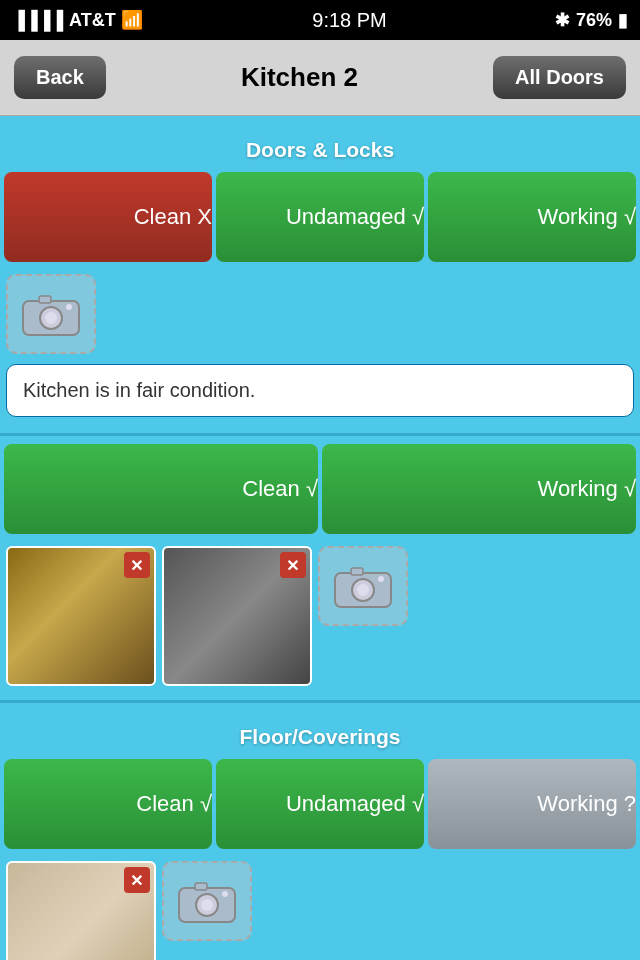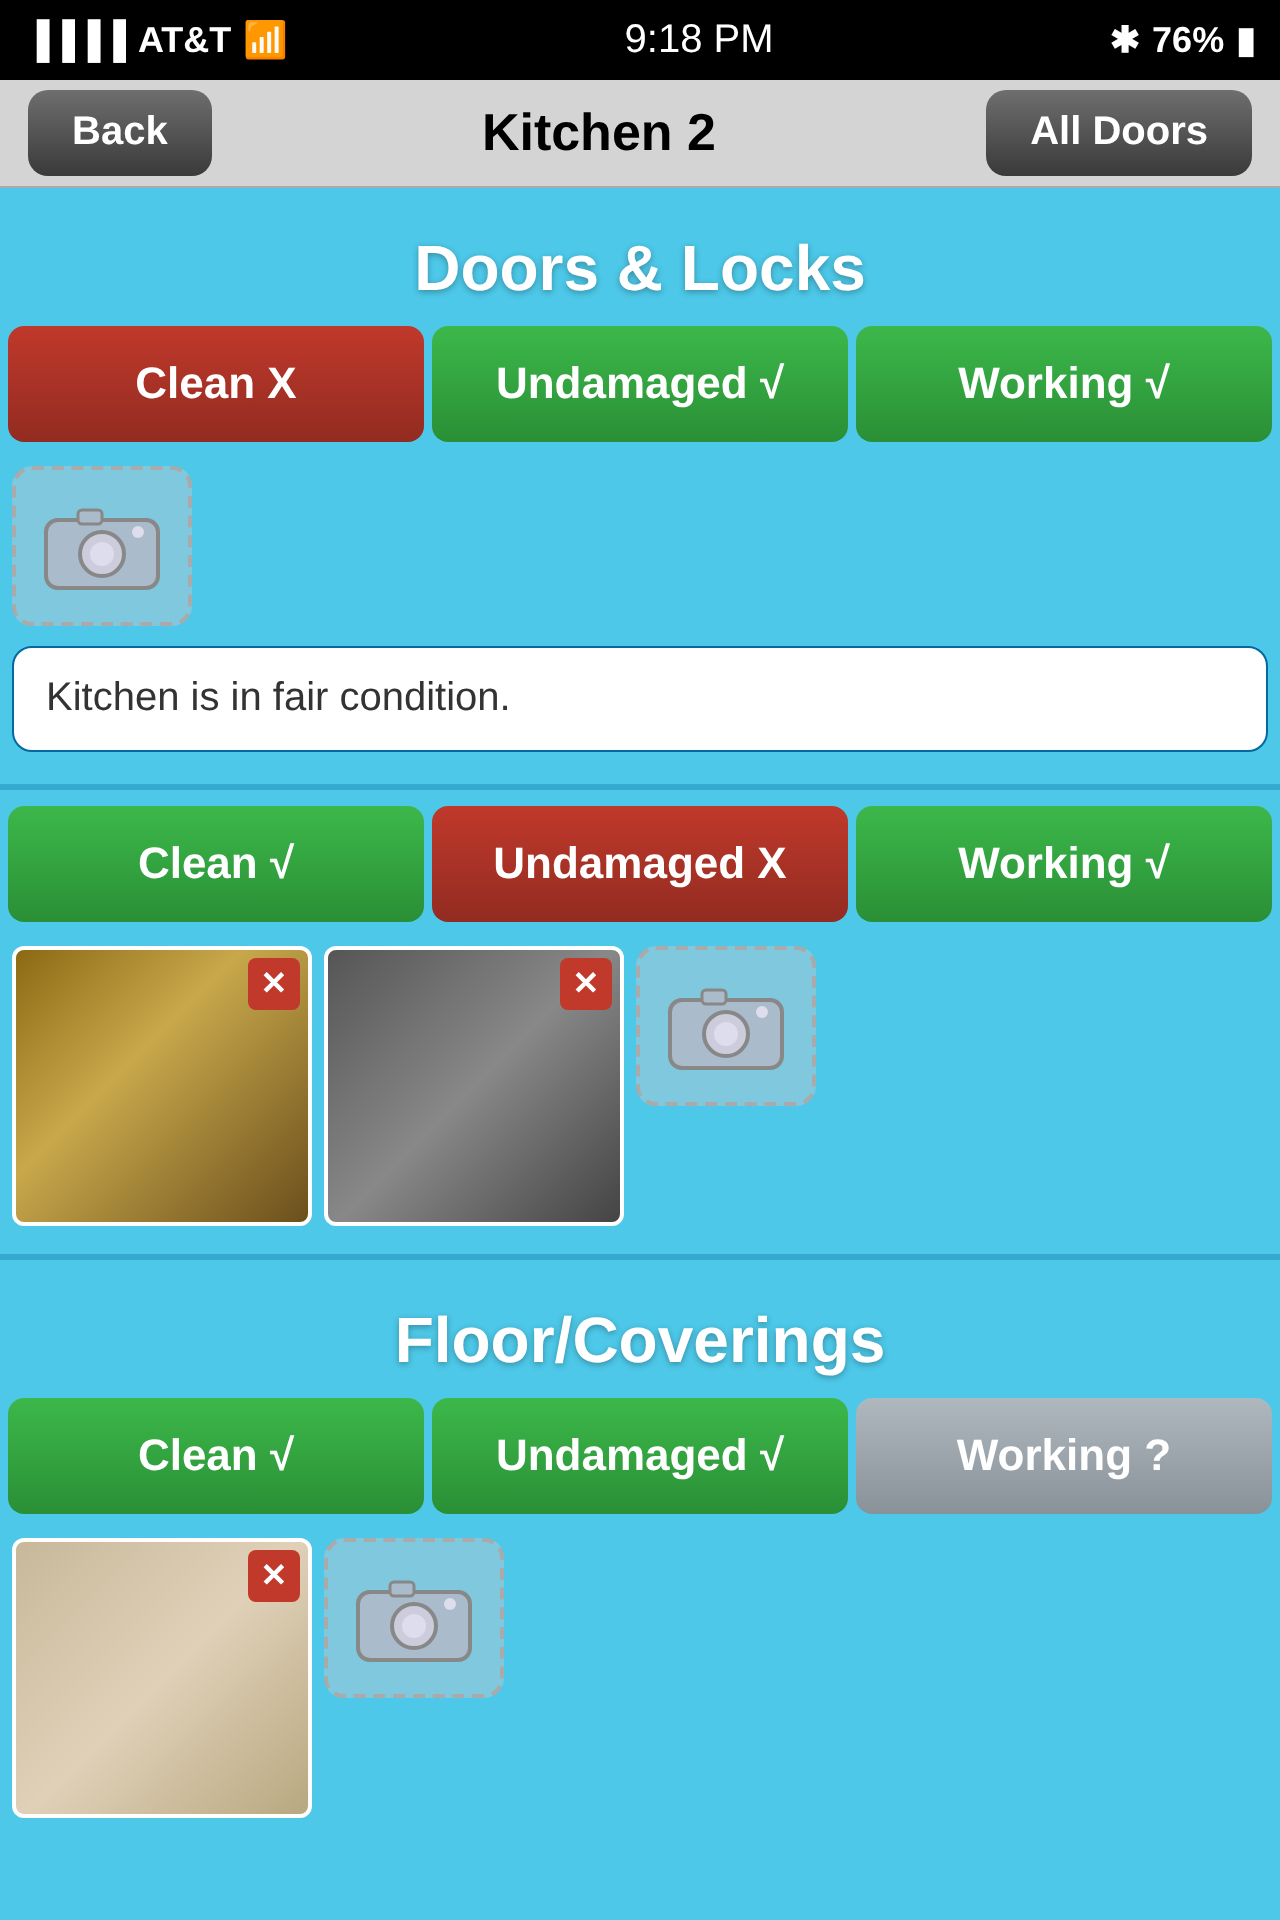--- a/index.html
+++ b/index.html
@@ -23,21 +23,21 @@
       font-size: 18px;
       font-weight: 600;
     }
     .status-left { display: flex; align-items: center; gap: 6px; }
     .status-right { display: flex; align-items: center; gap: 6px; }
     .status-center { font-size: 20px; font-weight: 400; }
 
     
     .nav-bar {
       background: #d4d4d4;
-      height: 54px;
+      height: 76px;
       display: flex;
       align-items: center;
       justify-content: space-between;
       padding: 0 14px;
       border-bottom: 1px solid #aaa;
     }
     .nav-btn {
       background: linear-gradient(to bottom, #6e6e6e, #3a3a3a);
       color: #fff;
       border: none;
@@ -61,41 +61,41 @@
       padding-bottom: 10px;
     }
 
     
     .section {
       margin: 8px 0;
     }
     .section-title {
       text-align: center;
       color: #fff;
-      font-size: 32px;
+      font-size: 21px;
       font-weight: 600;
       padding: 14px 0 10px 0;
       text-shadow: 0 1px 3px rgba(0,0,0,0.3);
     }
 
     
     .btn-row {
       display: flex;
       margin: 0 4px 6px 4px;
       gap: 4px;
     }
     .status-btn {
       flex: 1;
-      padding: 16px 0;
+      padding: 32px 0;
       font-size: 22px;
-      font-weight: 700;
+      font-weight: 400;
       border: none;
       border-radius: 8px;
       cursor: pointer;
-      text-align: center;
+      text-align: right;
       color: #fff;
     }
     .btn-green {
       background: linear-gradient(to bottom, #3cb84a, #2a8f36);
     }
     .btn-red {
       background: linear-gradient(to bottom, #c0392b, #922b21);
     }
     .btn-gray {
       background: linear-gradient(to bottom, #b0b8bf, #8a9299);
@@ -226,21 +226,20 @@
       </div>
     </div>
     <input class="comment-input" type="text" value="Kitchen is in fair condition." style="">
   </div>
 
   <div class="divider"></div>
 
   <div class="section">
     <div class="btn-row">
       <button class="status-btn btn-green">Clean √</button>
-      <button class="status-btn btn-red">Undamaged X</button>
       <button class="status-btn btn-green">Working √</button>
     </div>
     <div class="photos-area">
       <div class="photo-thumb kitchen-photo-1">
         <button class="photo-delete">✕</button>
       </div>
       <div class="photo-thumb kitchen-photo-2">
         <button class="photo-delete">✕</button>
       </div>
       <div class="camera-btn">

